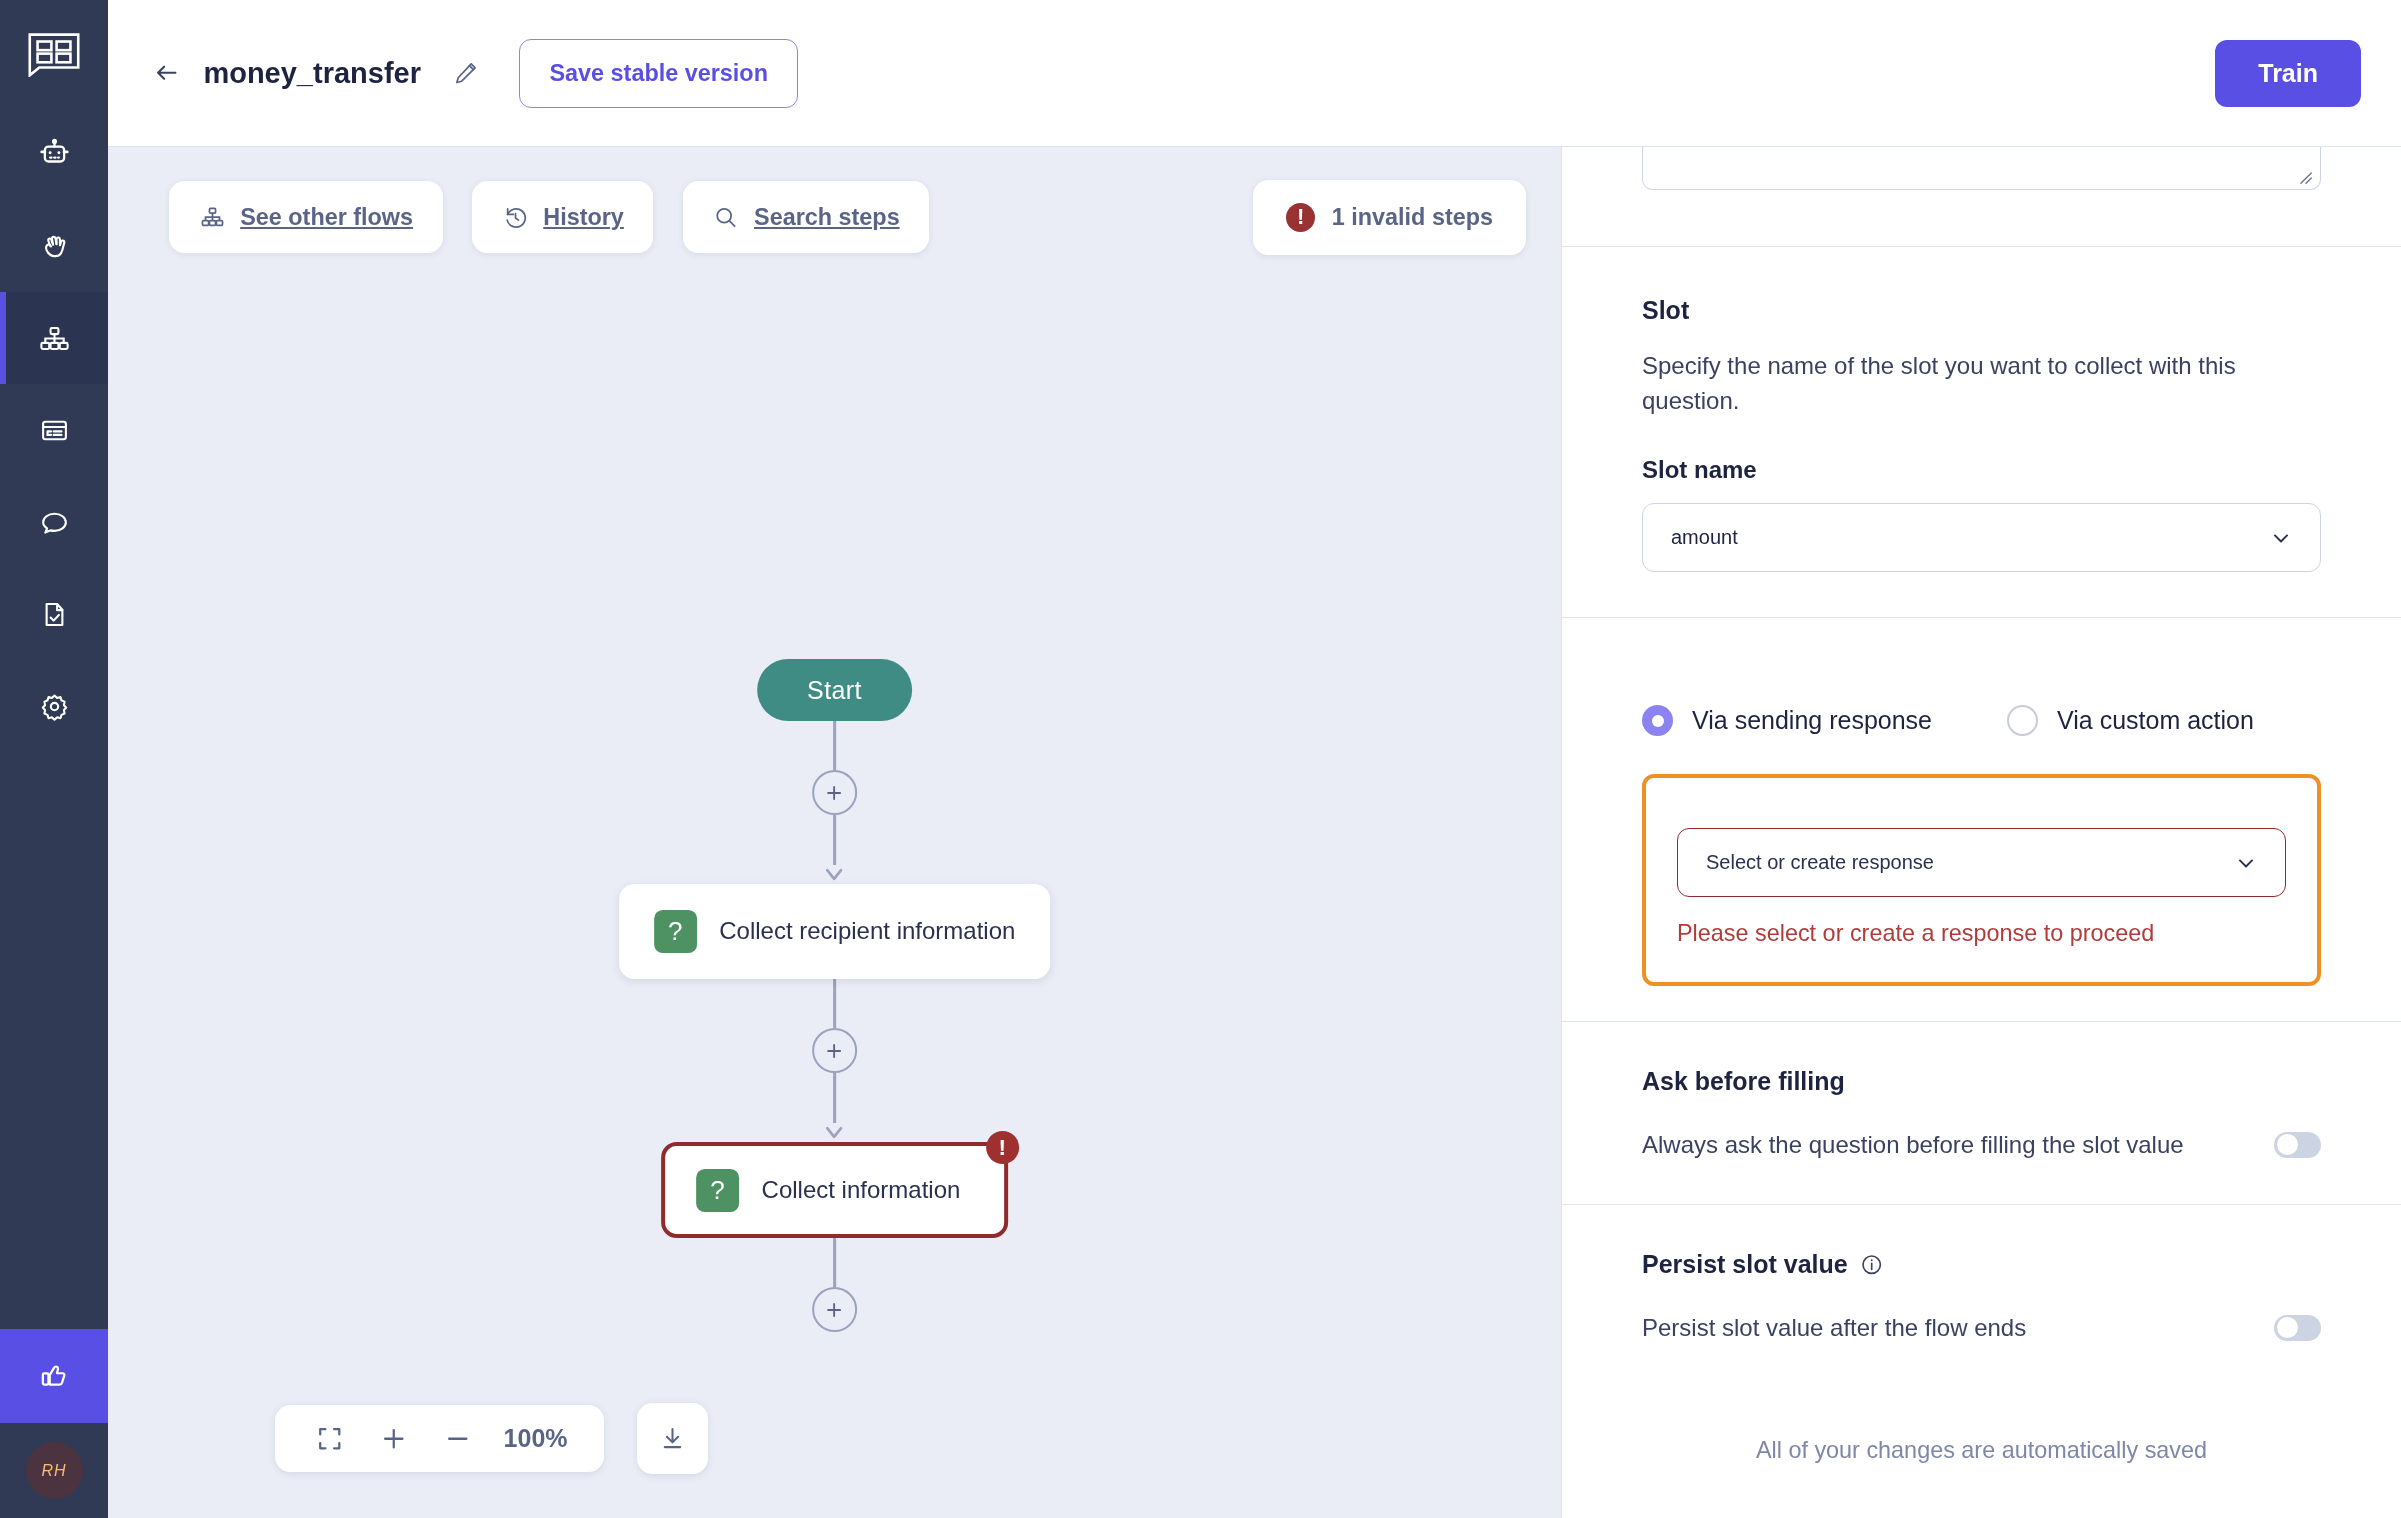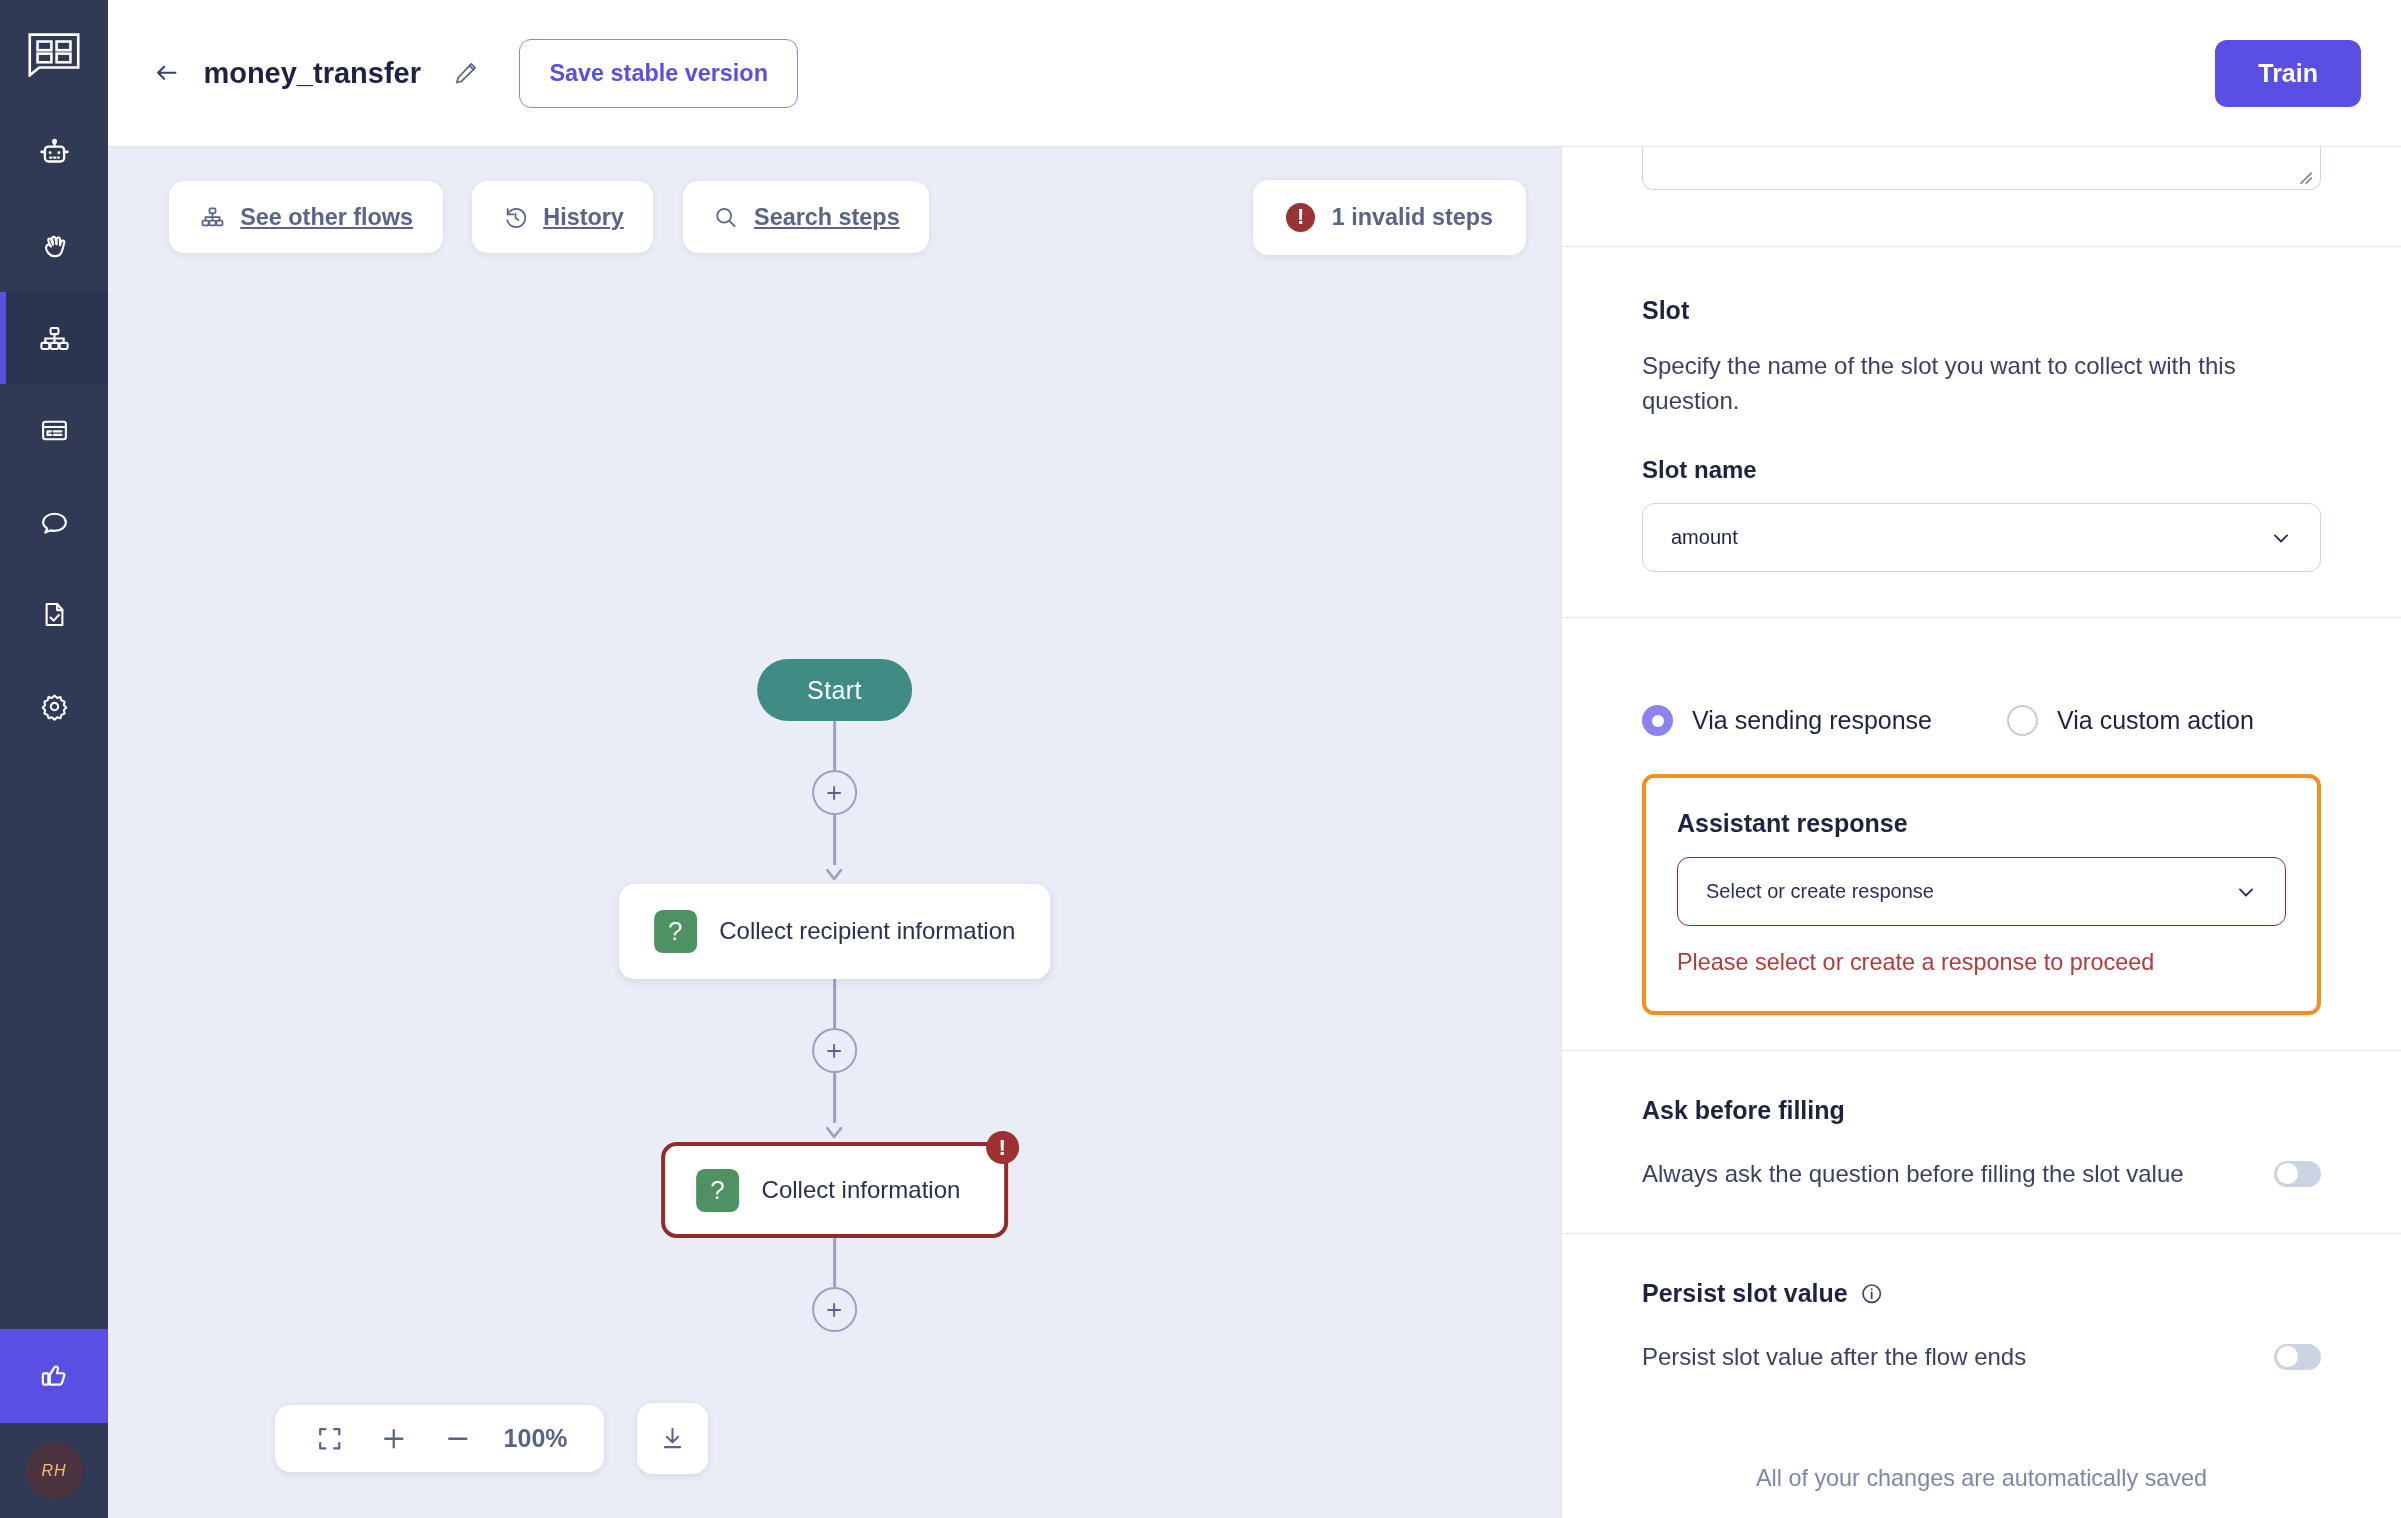--- a/index.html
+++ b/index.html
@@ -276,21 +276,21 @@
     width: 21px; height: 21px; border-radius: 50%; background: #ffffff;
   }
   .info-ico {
     display: inline-flex; width: 23.4px; height: 23.4px; margin-left: 12px;
     vertical-align: -2.6px;
   }
   .title-row { display: flex; align-items: center; }
   .panel-spacer { flex: 1 1 auto; }
   .autosave {
     text-align: center; font-size: 23.4px; color: #7e87a8;
-    padding: 0 0 26px 0;
+    padding: 0 0 54px 0;
   }
 </style>
 </head>
 <body>
 
 <div class="app">
 
   <div class="sidebar">
     <div class="logo-cell">
       <svg class="logo-box" viewBox="0 0 62 52" fill="none" stroke="#ffffff" stroke-width="3">
@@ -536,21 +536,20 @@
               <span class="radio-label">Via sending response</span>
             </label>
             <label class="radio-opt">
               <span class="radio"></span>
               <span class="radio-label">Via custom action</span>
             </label>
           </div>
 
           <div class="highlight-wrap" style="margin-top:38px;">
             <div class="highlight-inner">
-              <div class="sec-title">Assistant response</div>
               <div class="select-box error">
                 <span class="select-val placeholder">Select or create response</span>
                 <span class="chev">
                   <svg viewBox="0 0 30 30" fill="none" stroke="#2a3150" stroke-width="2.2" stroke-linecap="round" stroke-linejoin="round">
                     <path d="M8 12 L15 19 L22 12"></path>
                   </svg>
                 </span>
               </div>
               <div class="err-msg">Please select or create a response to proceed</div>
             </div>

